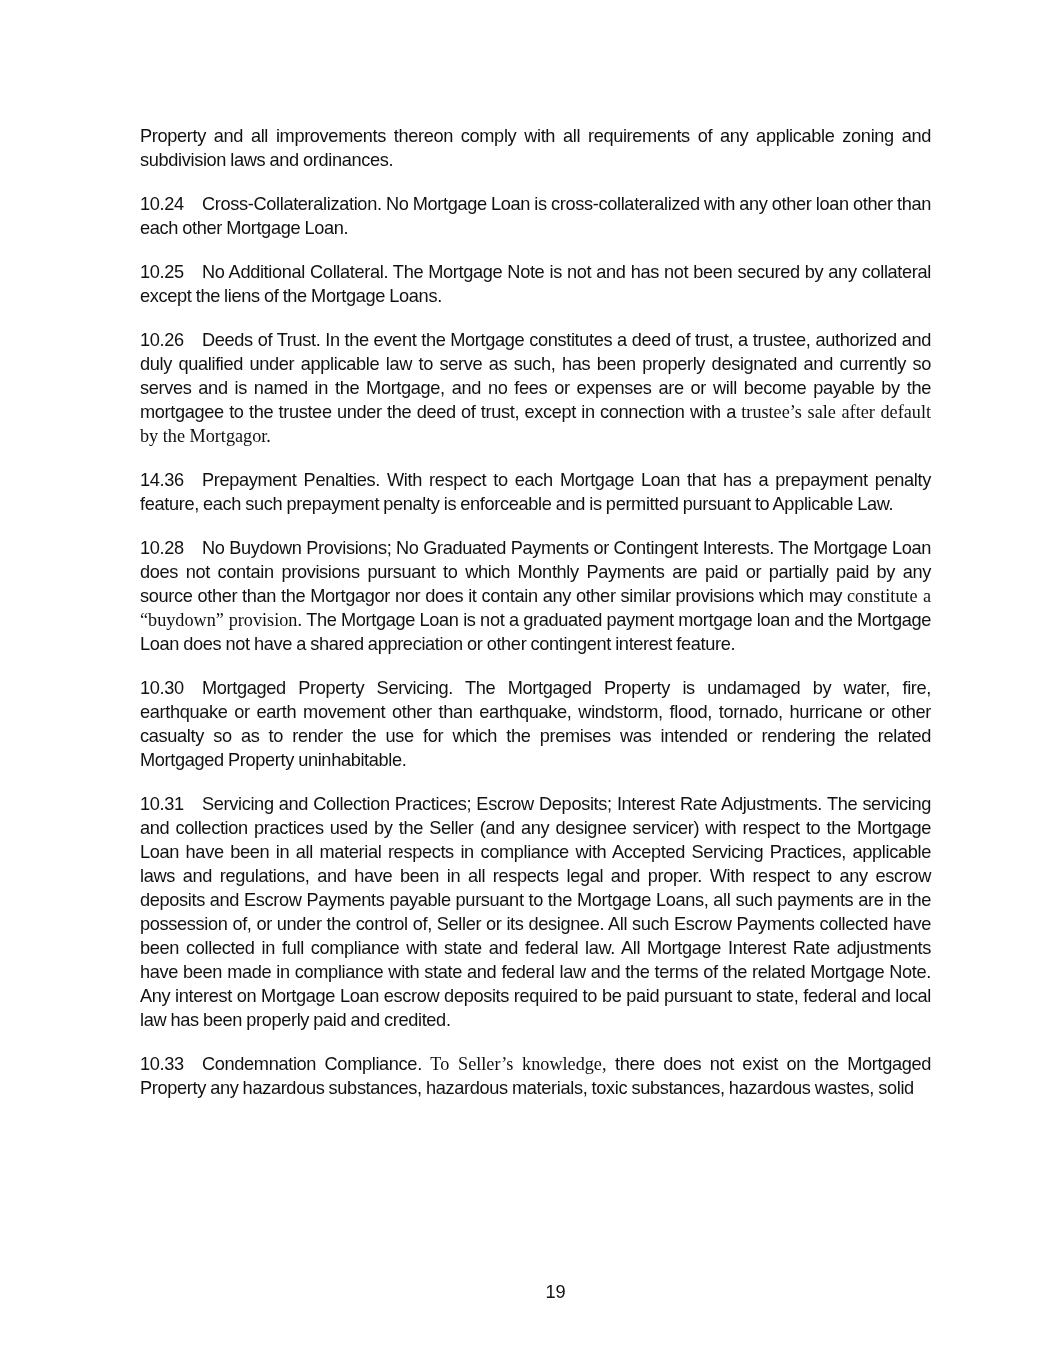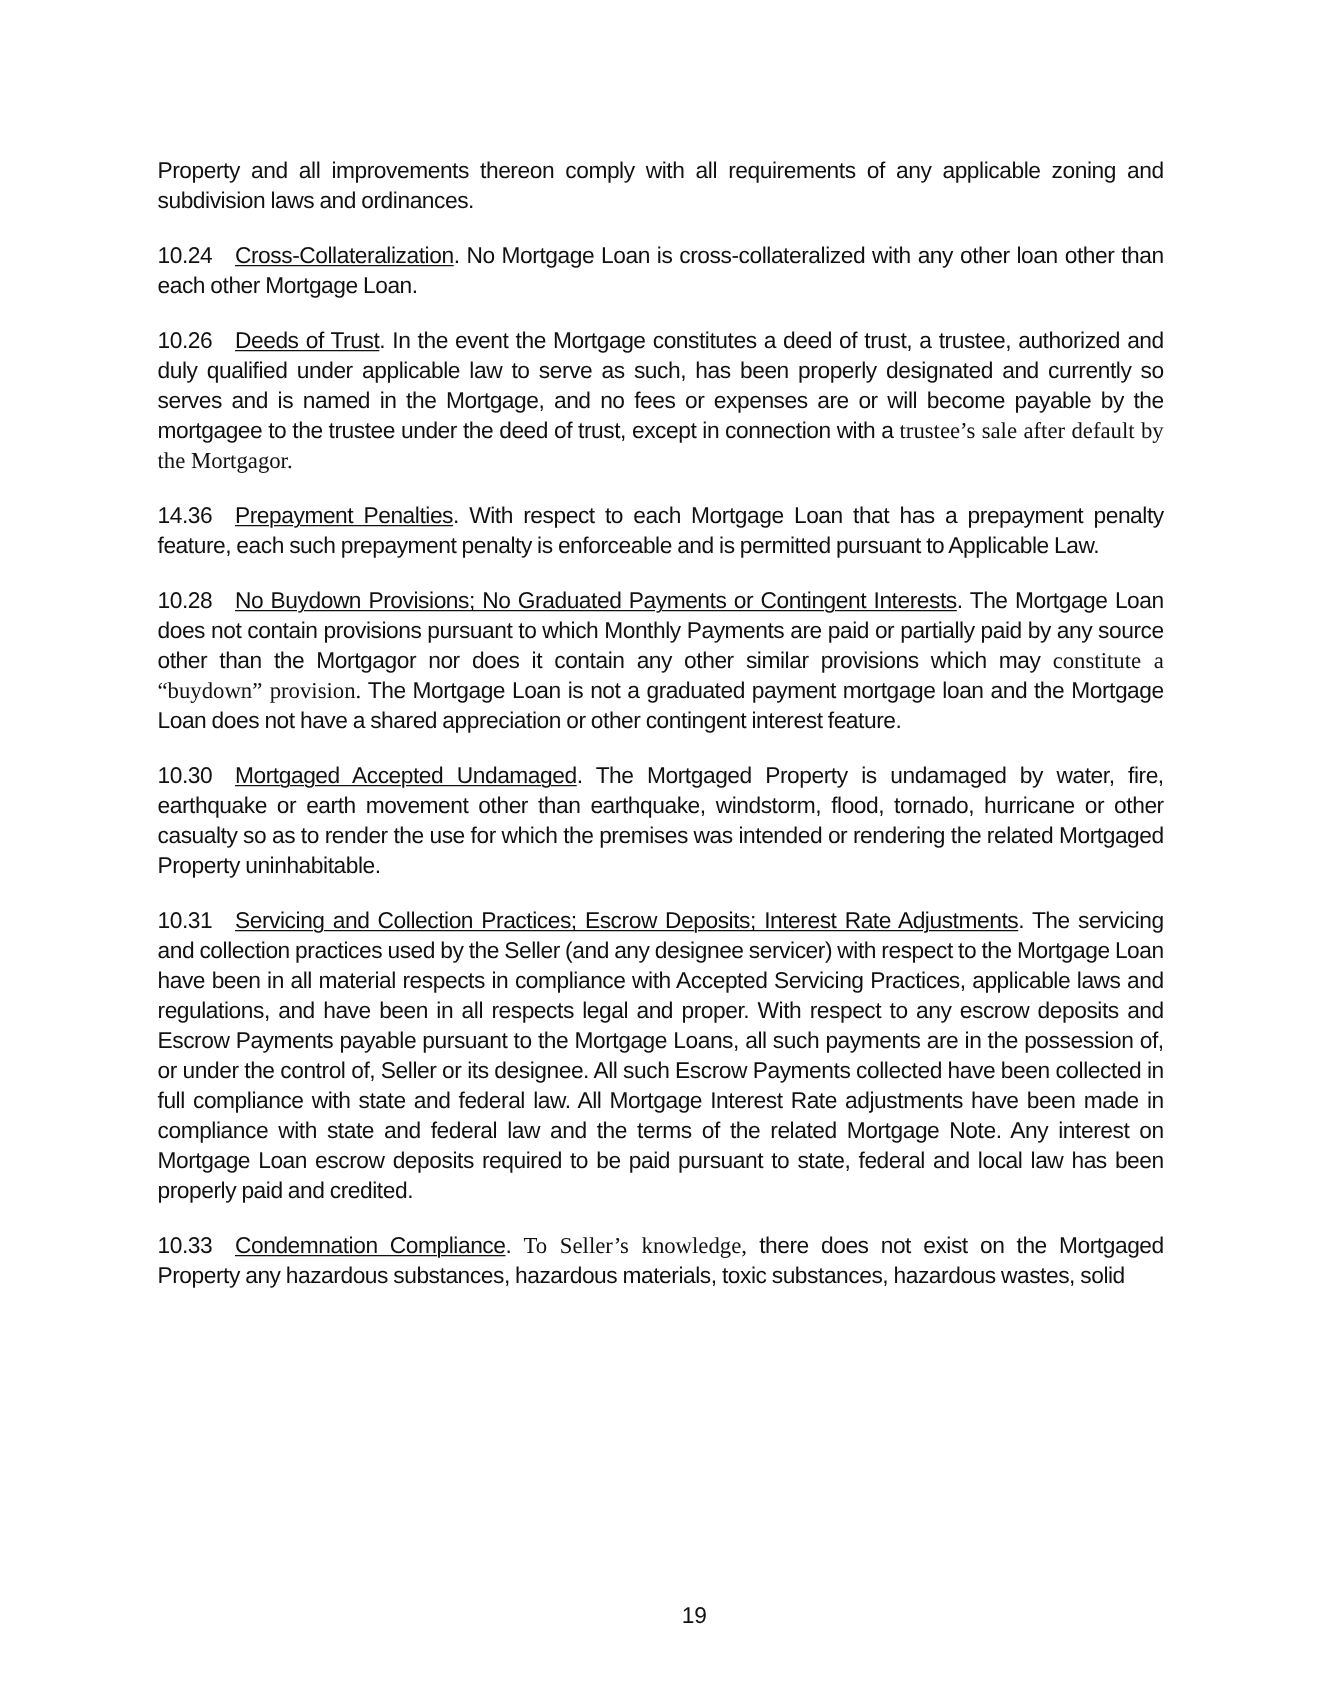--- a/index.html
+++ b/index.html
@@ -19,29 +19,28 @@
       left: 124px;
       top: 124px;
       width: 807px;
       font-family: "Liberation Sans", sans-serif;
       font-size: 18.2px;
       line-height: 24px;
       letter-spacing: -0.35px;
       word-spacing: -0.5px;
     }
     .para {
-      margin: 0 0 20px 2px;
+      margin: 0 0 20px 16px;
       text-align: justify;
     }
     .sec-num {
       display: inline-block;
       width: 62px;
     }
     .heading {
-      text-decoration: underline;
       text-underline-offset: 2px;
       text-decoration-thickness: 1px;
     }
     .serif {
       font-family: "Liberation Serif", serif;
       font-size: 18.2px;
       letter-spacing: 0;
       word-spacing: 0;
     }
     .page-number {
@@ -63,36 +62,39 @@
 <div class="page">
 
   <p class="para">
     <span>Property and all improvements thereon comply with all requirements of any applicable zoning and subdivision laws and ordinances.</span>
   </p>
 
   <p class="para">
     <span class="sec-num">10.24</span><span class="heading">Cross-Collateralization</span><span>.  No Mortgage Loan is cross-collateralized with any other loan other than each other Mortgage Loan.</span>
   </p>
 
+  <p class="para">
+    <span class="sec-num">10.25</span><span class="heading">No Additional Collateral</span><span>.  The Mortgage Note is not and has not been secured by any collateral except the liens of the Mortgage Loans.</span>
+  </p>
 
   <p class="para">
     <span class="sec-num">10.26</span><span class="heading">Deeds of Trust</span><span>.  In the event the Mortgage constitutes a deed of trust, a trustee, authorized and duly qualified under applicable law to serve as such, has been properly designated and currently so serves and is named in the Mortgage, and no fees or expenses are or will become payable by the mortgagee to the trustee under the deed of trust, except in connection with a </span><span class="serif">trustee’s sale after default by the Mortgagor.</span>
   </p>
 
   <p class="para">
     <span class="sec-num">14.36</span><span class="heading">Prepayment Penalties</span><span>.  With respect to each Mortgage Loan that has a prepayment penalty feature, each such prepayment penalty is enforceable and is permitted pursuant to Applicable Law.</span>
   </p>
 
   <p class="para">
     <span class="sec-num">10.28</span><span class="heading">No Buydown Provisions; No Graduated Payments or Contingent Interests</span><span>.  The Mortgage Loan does not contain provisions pursuant to which Monthly Payments are paid or partially paid by any source other than the Mortgagor nor does it contain any other similar provisions which may </span><span class="serif">constitute a “buydown” provision.</span><span>  The Mortgage Loan is not a graduated payment mortgage loan and the Mortgage Loan does not have a shared appreciation or other contingent interest feature.</span>
   </p>
 
 
   <p class="para">
-    <span class="sec-num">10.30</span><span class="heading">Mortgaged Accepted Undamaged</span><span>.  The Mortgaged Property is undamaged by water, fire, earthquake or earth movement other than earthquake, windstorm, flood, tornado, hurricane or other casualty so as to render the use for which the premises was intended or rendering the related Mortgaged Property uninhabitable.</span>
+    <span class="sec-num">10.30</span><span class="heading">Mortgaged Property Servicing</span><span>.  The Mortgaged Property is undamaged by water, fire, earthquake or earth movement other than earthquake, windstorm, flood, tornado, hurricane or other casualty so as to render the use for which the premises was intended or rendering the related Mortgaged Property uninhabitable.</span>
   </p>
 
   <p class="para">
     <span class="sec-num">10.31</span><span class="heading">Servicing and Collection Practices; Escrow Deposits; Interest Rate Adjustments</span><span>.  The servicing and collection practices used by the Seller (and any designee servicer) with respect to the Mortgage Loan have been in all material respects in compliance with Accepted Servicing Practices, applicable laws and regulations, and have been in all respects legal and proper.  With respect to any escrow deposits and Escrow Payments payable pursuant to the Mortgage Loans, all such payments are in the possession of, or under the control of, Seller or its designee.  All such Escrow Payments collected have been collected in full compliance with state and federal law.  All Mortgage Interest Rate adjustments have been made in compliance with state and federal law and the terms of the related Mortgage Note.  Any interest on Mortgage Loan escrow deposits required to be paid pursuant to state, federal and local law has been properly paid and credited.</span>
   </p>
 
 
   <p class="para">
     <span class="sec-num">10.33</span><span class="heading">Condemnation Compliance</span><span>.  </span><span class="serif">To Seller’s knowledge,</span><span> there does not exist on the Mortgaged Property any hazardous substances, hazardous materials, toxic substances, hazardous wastes, solid</span>
   </p>

